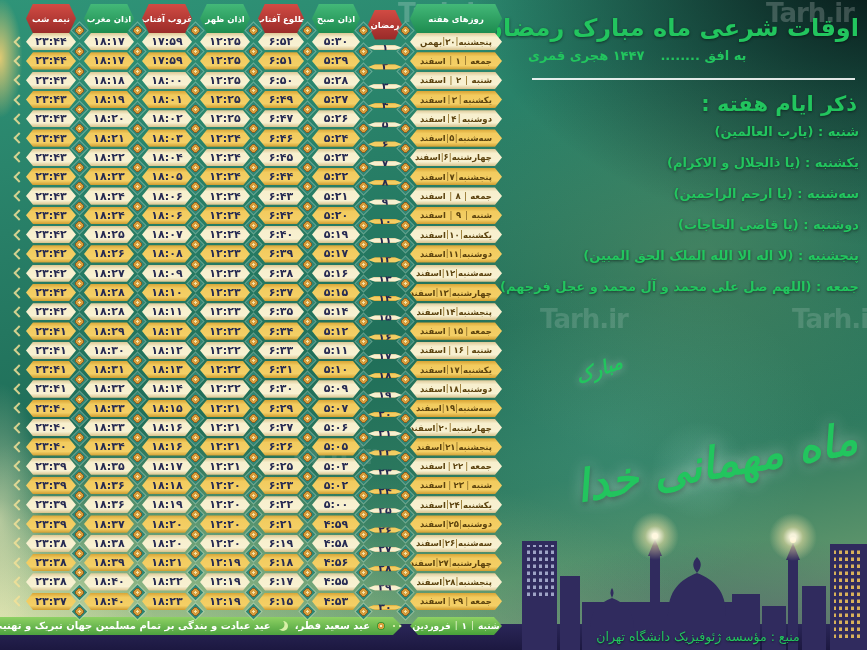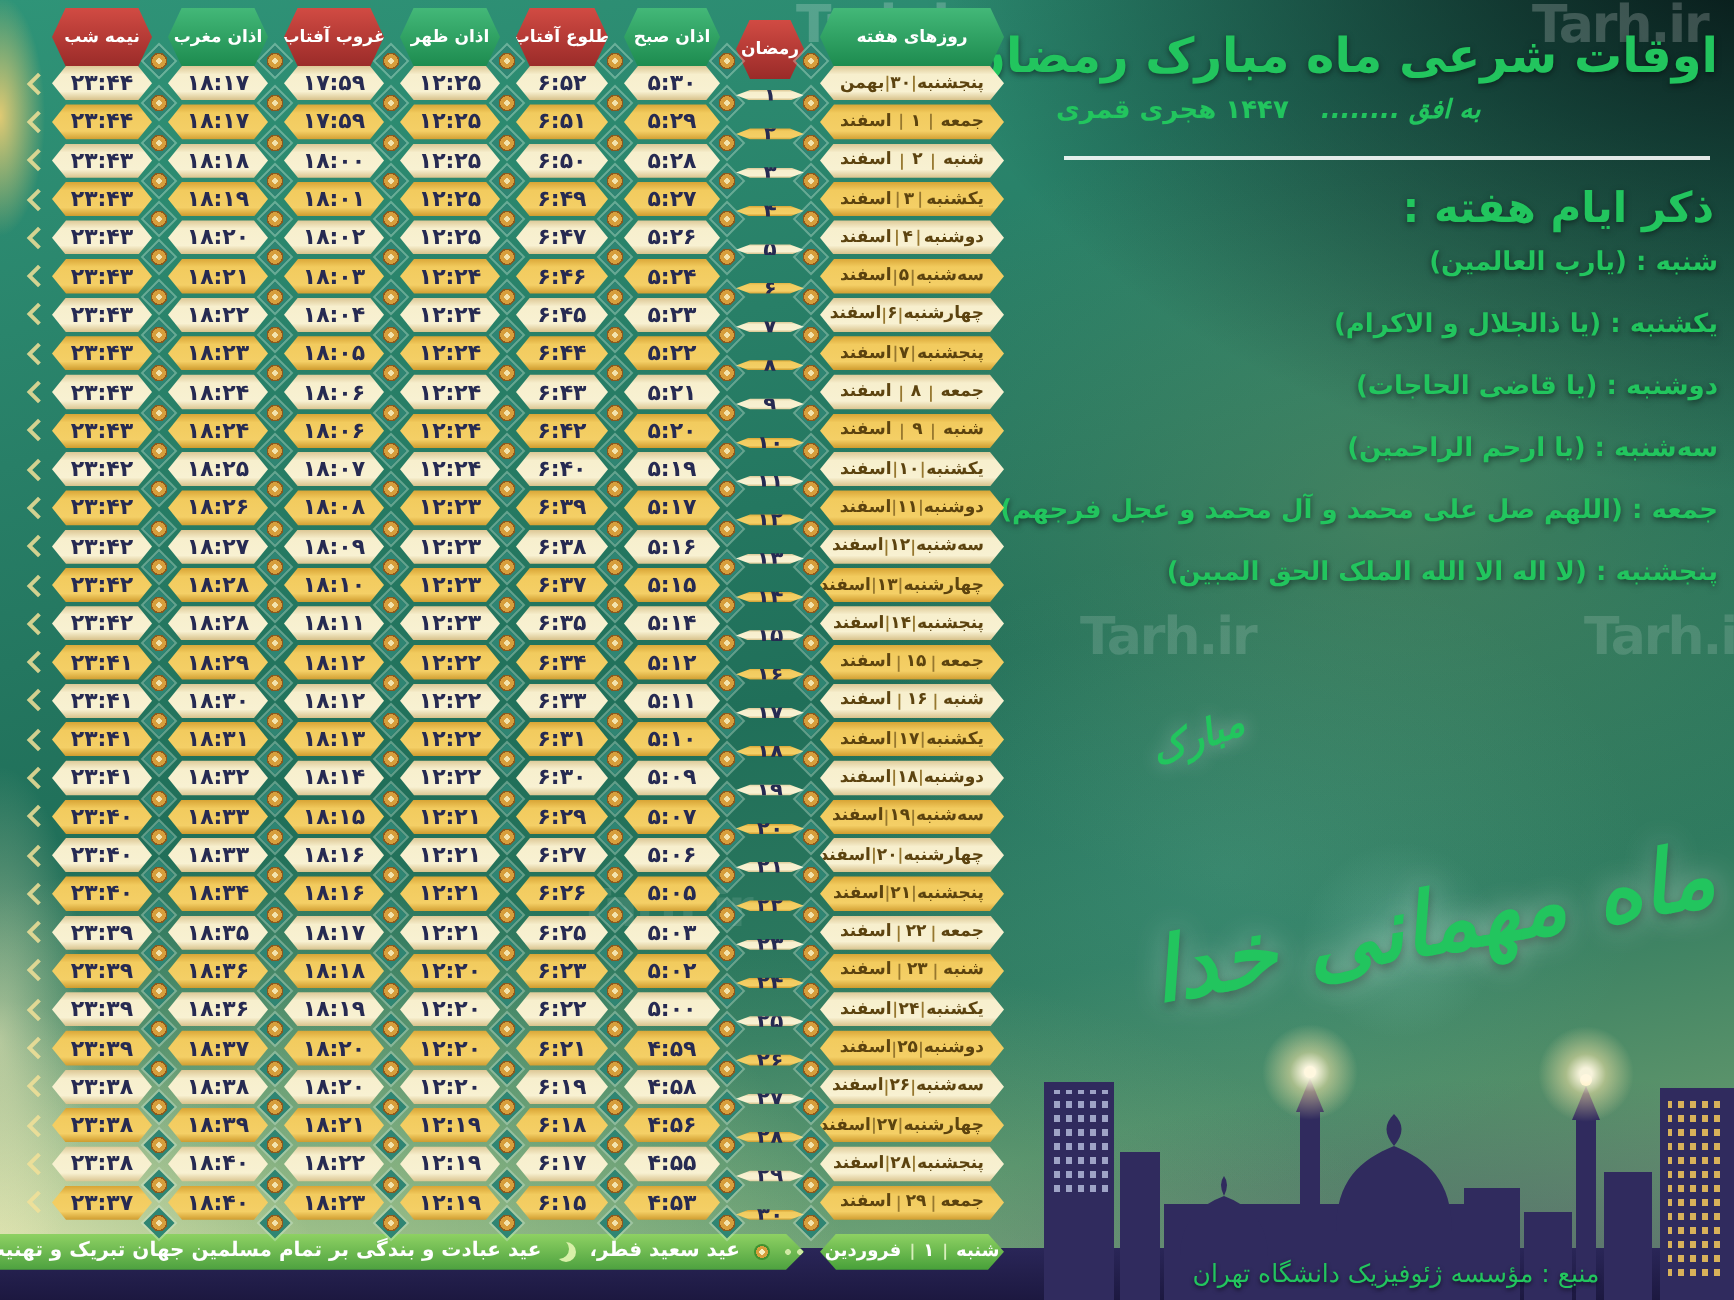--- a/index.html
+++ b/index.html
@@ -40,21 +40,21 @@
   
   .city{ position:absolute; left:520px; top:528px; width:347px; height:122px; }
   .halo{ position:absolute; border-radius:50%; pointer-events:none;
     background:radial-gradient(circle, rgba(255,248,225,.95) 0 3px, rgba(255,234,170,.5) 10px, rgba(255,230,160,0) 65%); }
   .halo1{ left:629px; top:510px; width:52px; height:52px; }
   .halo2{ left:767px; top:511px; width:52px; height:52px; }
   
   .rpanel{ position:absolute; left:518px; top:0; width:349px; height:650px; padding:14px 8px 0 8px; color:#22c55e; }
   .title{ font-size:24px; font-weight:bold; text-align:center; text-shadow:0 1px 3px rgba(0,0,0,.5); white-space:nowrap; }
   .subline{ display:flex; justify-content:flex-end; align-items:center; gap:16px; margin-top:6px; padding-left:2px; }
-  .afogh{ font-size:13px; font-weight:bold; letter-spacing:.5px;font-style:italic; }
+  .afogh{ font-size:13px; font-weight:bold; letter-spacing:.5px; }
   .year{ font-size:13px; font-weight:bold; }
   .hr{ height:2px; background:rgba(255,255,255,.88); margin:15px 4px 12px 6px; }
   .dhikr-h{ font-size:21px; font-weight:bold; text-align:right; padding-right:2px; margin:2px 0 8px; text-shadow:0 1px 3px rgba(0,0,0,.5); white-space:nowrap;}
   ul.dhikr{ list-style:none; text-align:right; }
   ul.dhikr li{ font-size:13px; font-weight:bold; margin-bottom:16px; text-shadow:0 1px 3px rgba(0,0,0,.55); white-space:nowrap; }
   .callig{ position:absolute; right:6px; top:350px; width:336px; height:205px; pointer-events:none; }
   .callig .big{
     position:absolute; right:4px; top:62px; font-size:44px; font-weight:bold; font-style:italic;
     white-space:nowrap; transform:rotate(-10deg); transform-origin:100% 50%;
     text-shadow:0 0 16px rgba(255,255,255,.45), 0 2px 5px rgba(0,0,0,.35);
@@ -181,34 +181,34 @@
     <ul class="dhikr">
   <li class="dline">
     <span class="dday">شنبه</span><span> : </span><span class="dz">(یارب العالمین)</span>
   </li>
 
   <li class="dline">
     <span class="dday">یکشنبه</span><span> : </span><span class="dz">(یا ذالجلال و الاکرام)</span>
   </li>
 
   <li class="dline">
+    <span class="dday">سه‌شنبه</span><span> : </span><span class="dz">(یا ارحم الراحمین)</span>
+  </li>
+
+  <li class="dline">
     <span class="dday">دوشنبه</span><span> : </span><span class="dz">(یا قاضی الحاجات)</span>
   </li>
 
+
   <li class="dline">
-    <span class="dday">سه‌شنبه</span><span> : </span><span class="dz">(یا ارحم الراحمین)</span>
+    <span class="dday">پنجشنبه</span><span> : </span><span class="dz">(لا اله الا الله الملک الحق المبین)</span>
   </li>
-
 
   <li class="dline">
     <span class="dday">جمعه</span><span> : </span><span class="dz">(اللهم صل علی محمد و آل محمد و عجل فرجهم)</span>
-  </li>
-
-  <li class="dline">
-    <span class="dday">پنجشنبه</span><span> : </span><span class="dz">(لا اله الا الله الملک الحق المبین)</span>
   </li>
 </ul>
     <div class="callig">
       <span class="small">مبارک</span>
       <span class="big">ماه مهمانی خدا</span>
     </div>
     <div class="source">منبع : مؤسسه ژئوفیزیک دانشگاه تهران</div>
   </div>
 
   <div class="tablewrap">

